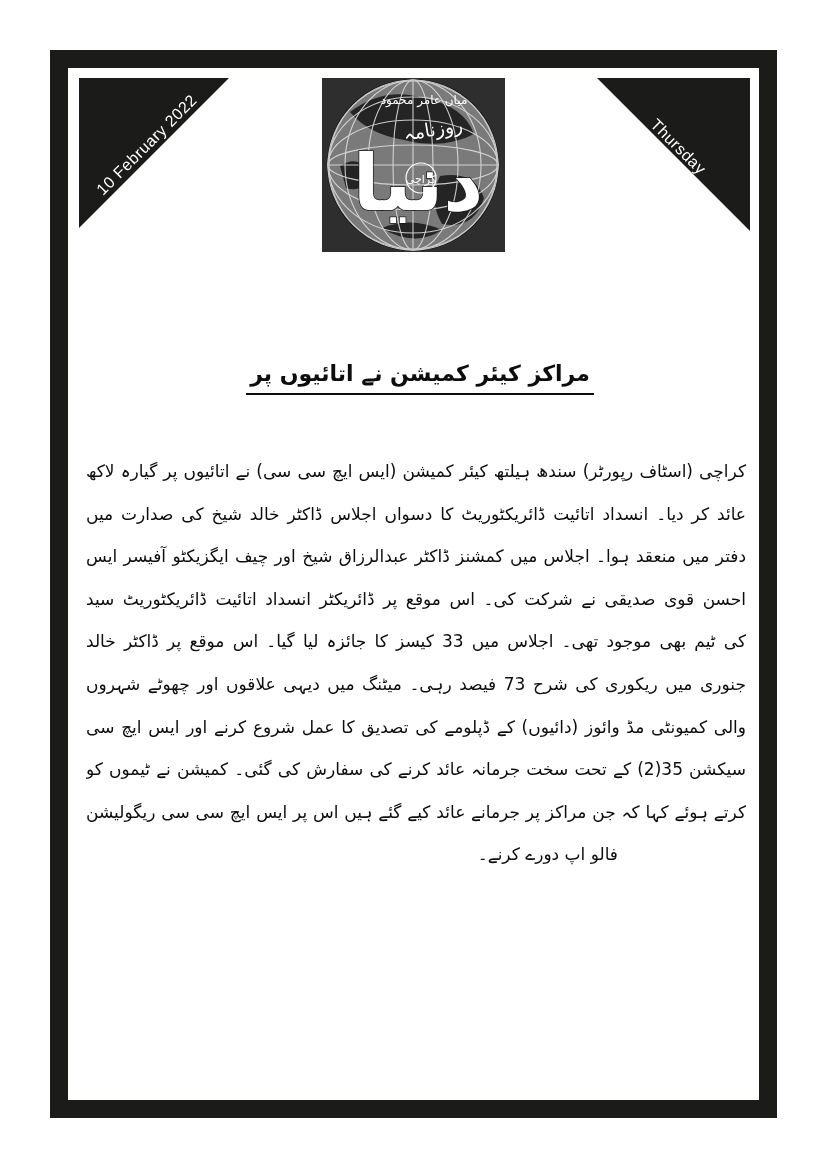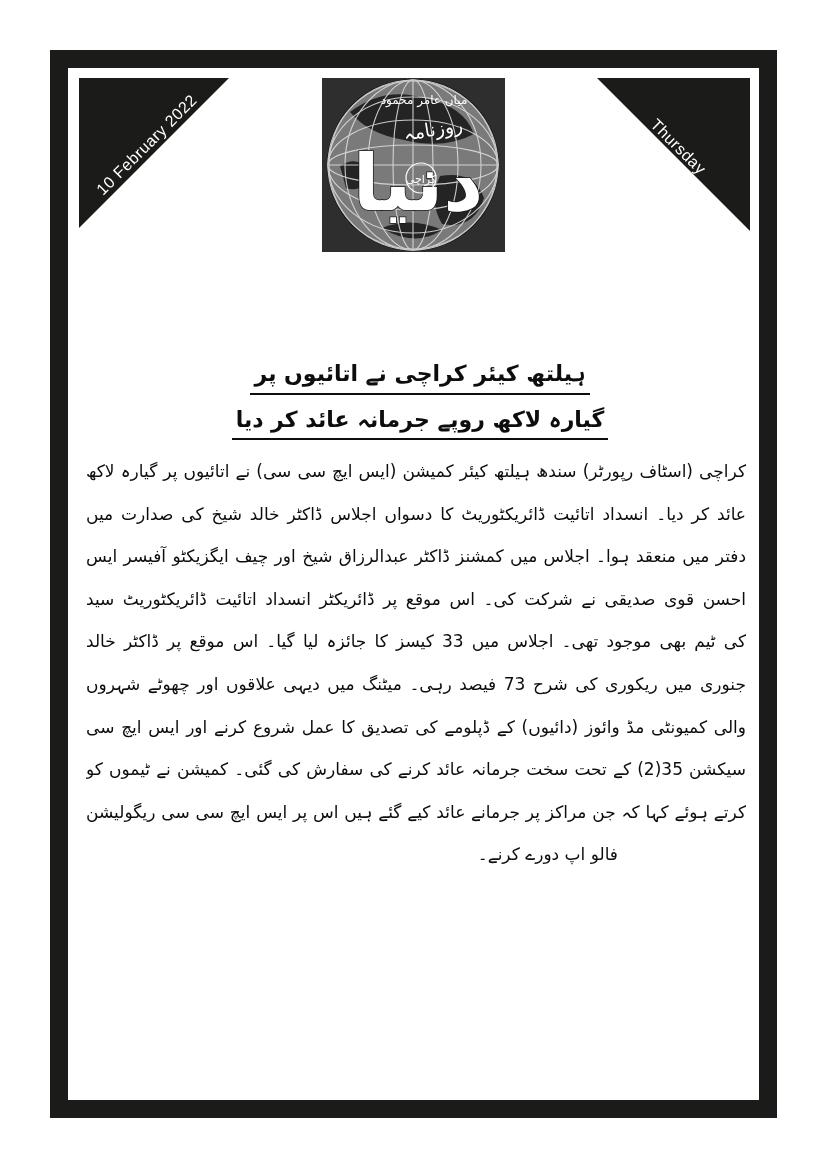--- a/index.html
+++ b/index.html
@@ -71,24 +71,21 @@
     </g>
     <text x="96" y="132" font-size="78" font-weight="bold" text-anchor="middle" direction="rtl" fill="#ffffff" stroke="#1a1a1a" stroke-width="1.5" paint-order="stroke" font-family="DejaVu Sans, sans-serif">دنیا</text>
     <text x="112" y="58" font-size="19" text-anchor="middle" direction="rtl" fill="#ffffff" stroke="#000000" stroke-width="0.6" paint-order="stroke" font-family="DejaVu Sans, sans-serif" transform="rotate(-9 112 58)">روزنامہ</text>
     <circle cx="99" cy="100" r="15" fill="none" stroke="#ffffff" stroke-width="1.2"></circle>
     <text x="99" y="105" font-size="11" text-anchor="middle" direction="rtl" fill="#ffffff" font-family="DejaVu Sans, sans-serif">کراچی</text>
     <text x="102" y="26" font-size="12" text-anchor="middle" direction="rtl" fill="#ffffff" font-family="DejaVu Sans, sans-serif">میاں عامر محمود</text>
   </svg>
 
   <div class="headline" lang="ur">
     <div class="hl">
-      <span>ہیلتھ کیئر کراچی نے اتائیوں پر</span>
-    </div>
-    <div class="hl">
-      <span>گیارہ لاکھ روپے جرمانہ عائد کر دیا</span>
+      <span>مراکز کیئر کمیشن نے اتائیوں پر</span>
     </div>
   </div>
 
   <div class="body-text" lang="ur">
     <div class="bl">کراچی (اسٹاف رپورٹر) سندھ ہیلتھ کیئر کمیشن (ایس ایچ سی سی) نے اتائیوں پر گیارہ لاکھ روپے جرمانہ</div>
     <div class="bl">عائد کر دیا۔ انسداد اتائیت ڈائریکٹوریٹ کا دسواں اجلاس ڈاکٹر خالد شیخ کی صدارت میں کمیشن کے صدر</div>
     <div class="bl">دفتر میں منعقد ہوا۔ اجلاس میں کمشنز ڈاکٹر عبدالرزاق شیخ اور چیف ایگزیکٹو آفیسر ایس ایچ سی سی ڈاکٹر</div>
     <div class="bl">احسن قوی صدیقی نے شرکت کی۔ اس موقع پر ڈائریکٹر انسداد اتائیت ڈائریکٹوریٹ سید ذیشان علی اور ان</div>
     <div class="bl">کی ٹیم بھی موجود تھی۔ اجلاس میں 33 کیسز کا جائزہ لیا گیا۔ اس موقع پر ڈاکٹر خالد حسین شیخ نے کہا کہ</div>
     <div class="bl">جنوری میں ریکوری کی شرح 73 فیصد رہی۔ میٹنگ میں دیہی علاقوں اور چھوٹے شہروں میں کام کرنے</div>

